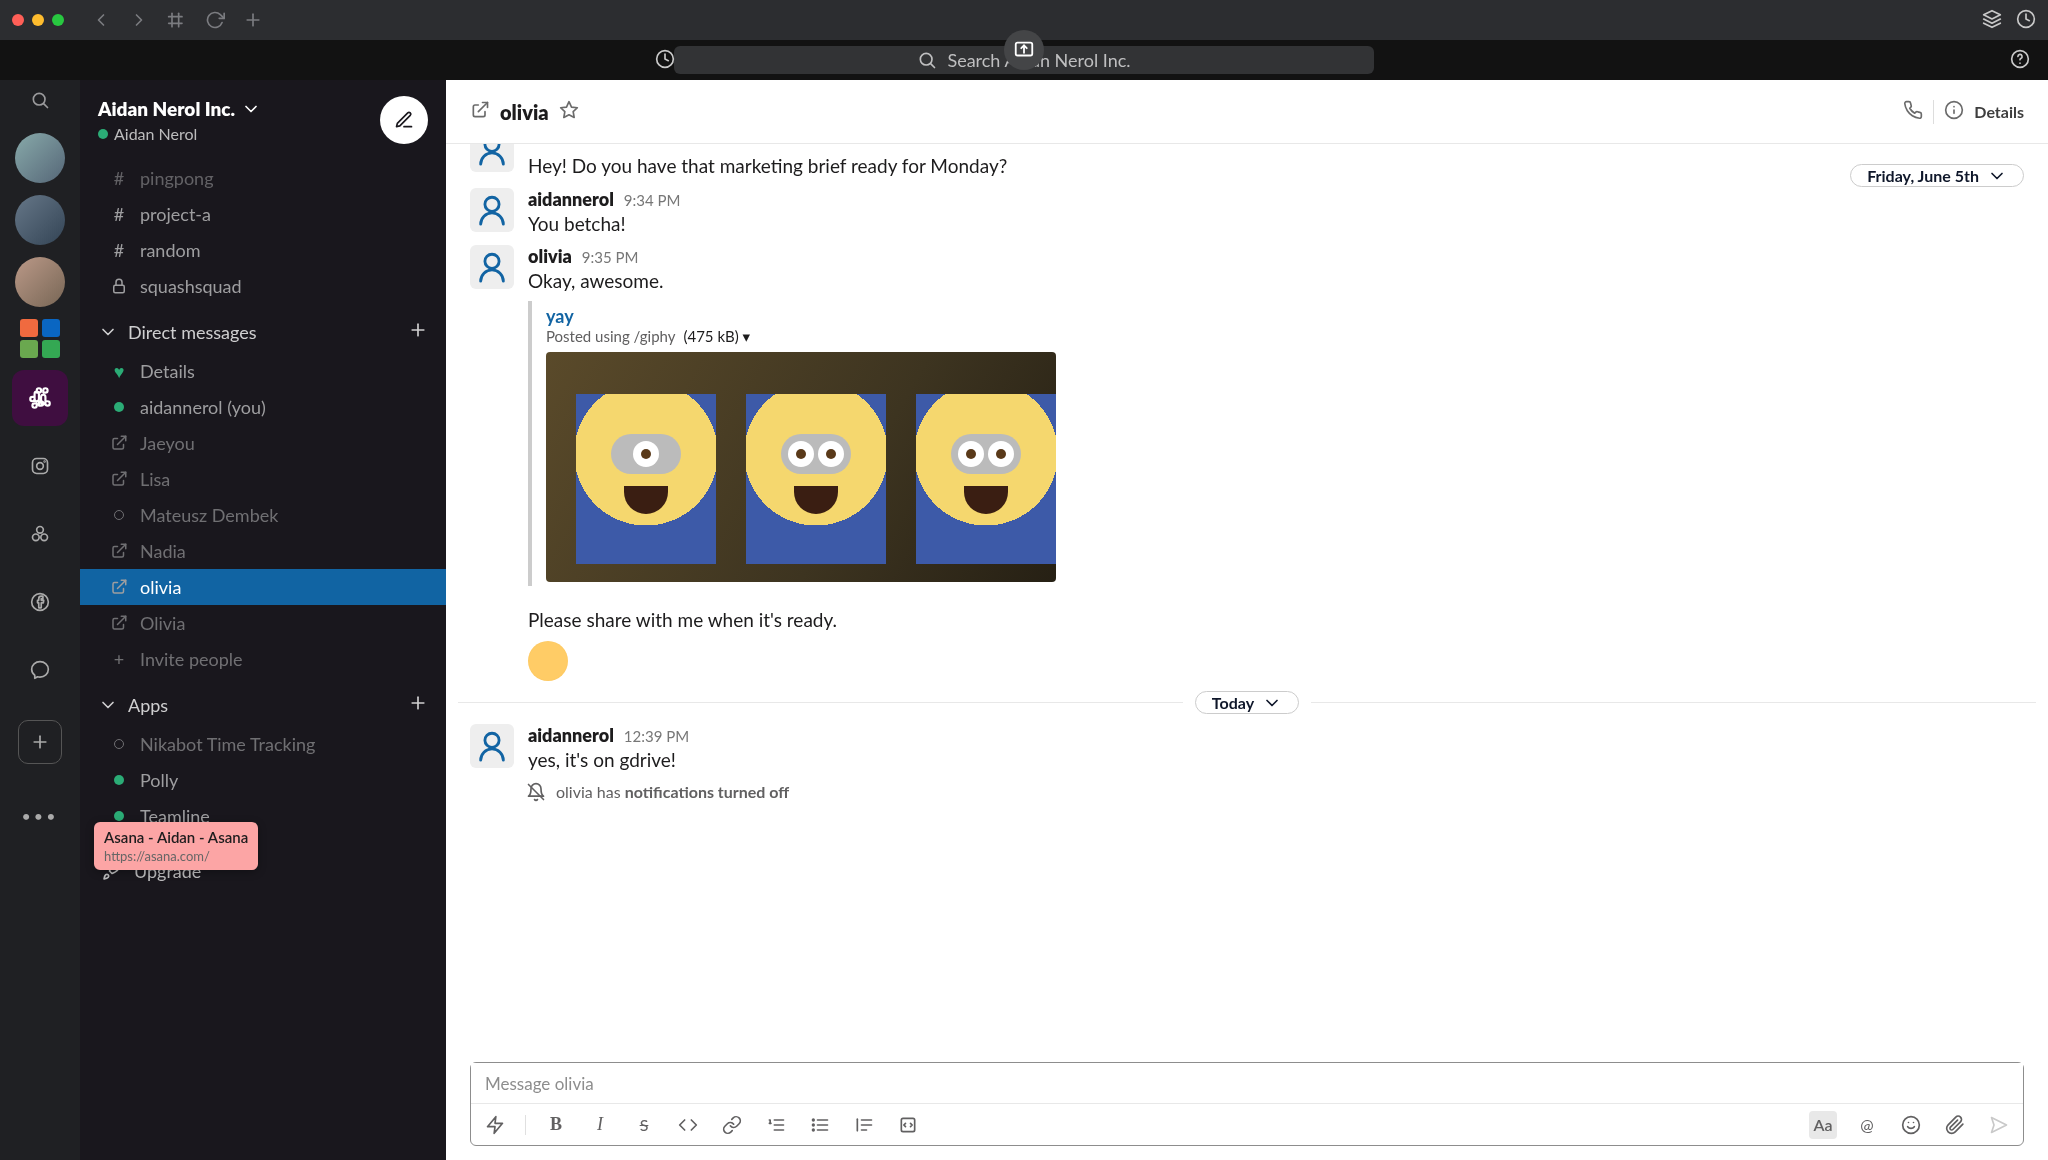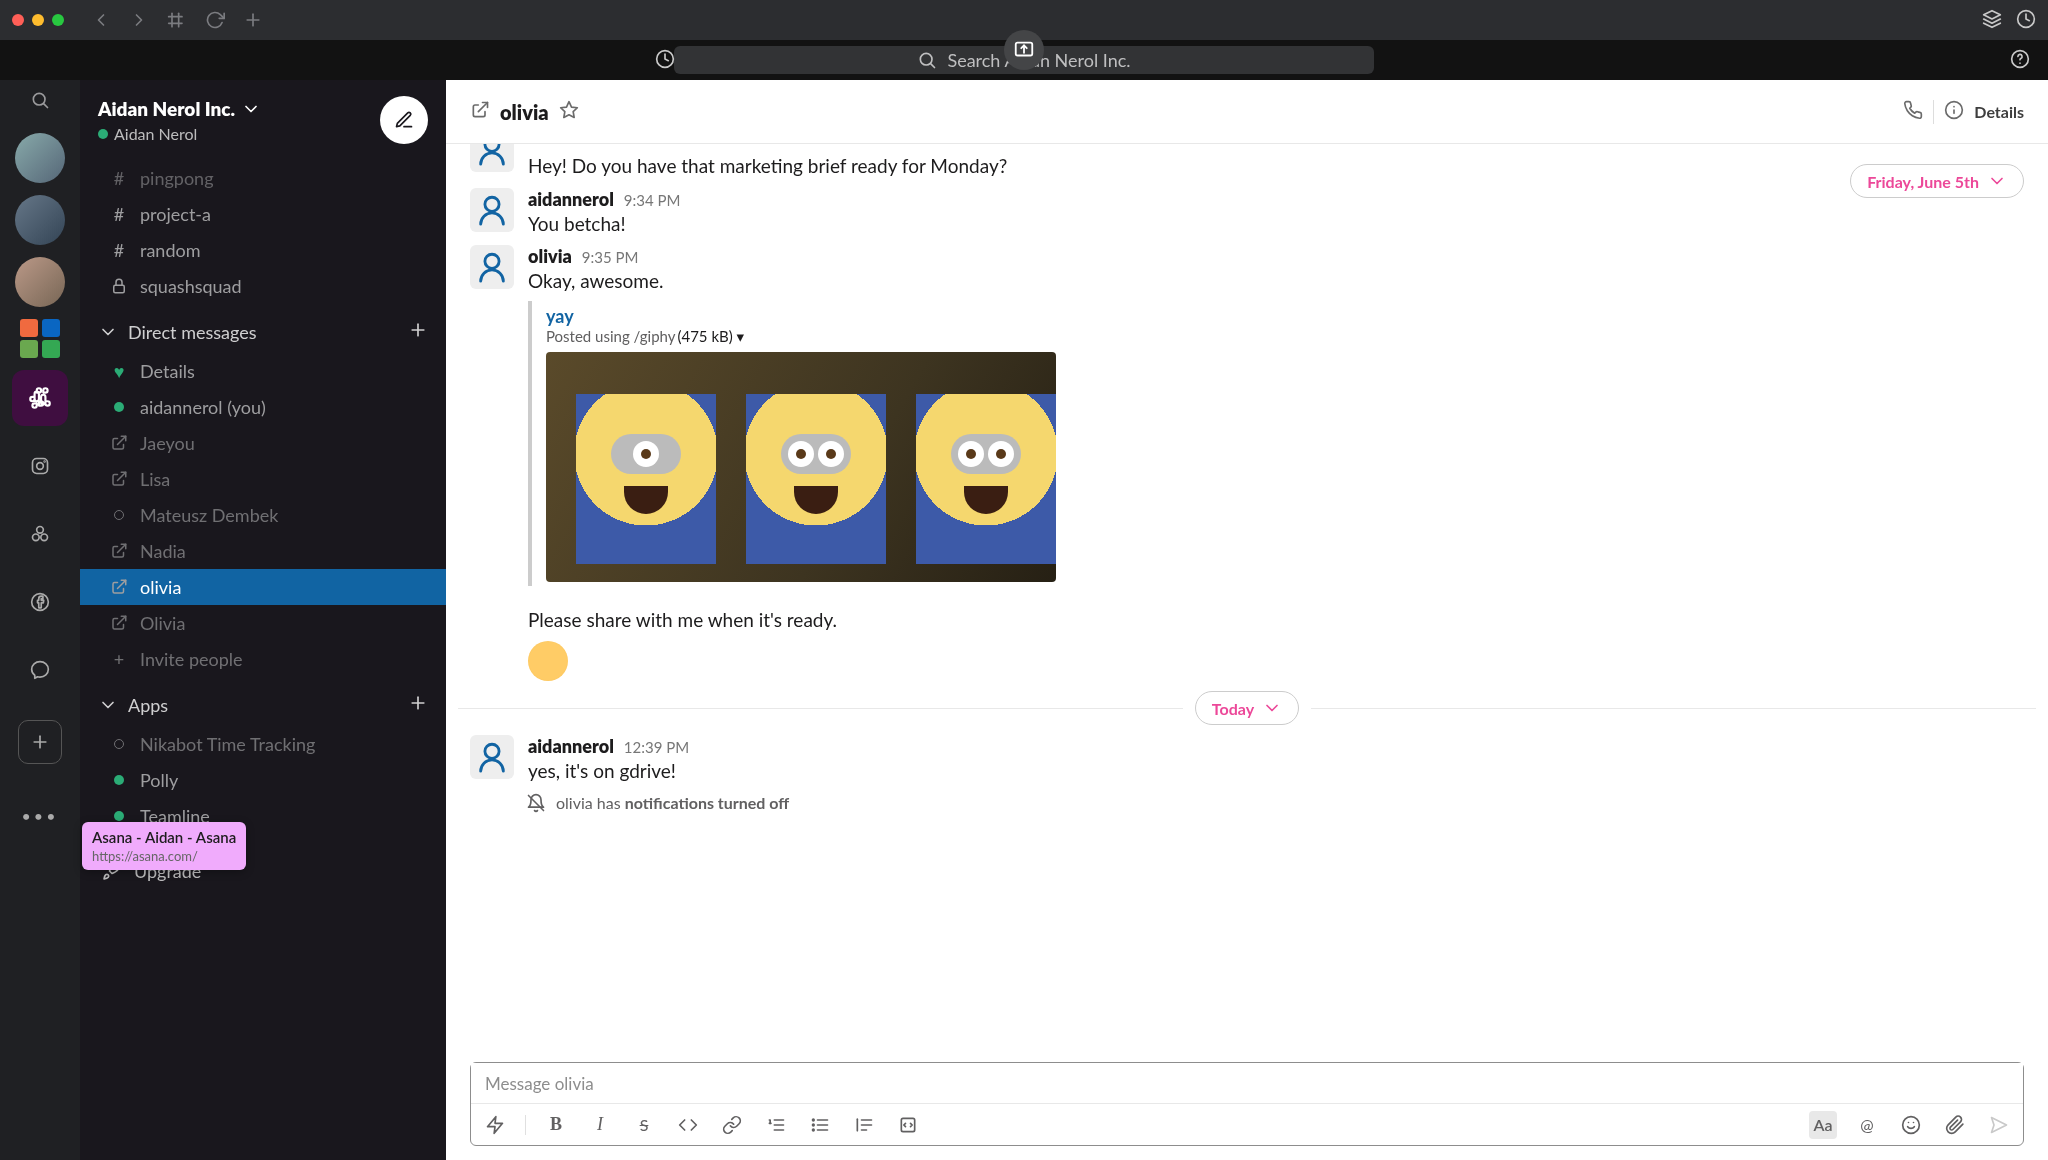--- a/index.html
+++ b/index.html
@@ -27,21 +27,21 @@
 
 .rail{width:80px;background:#1f2023;display:flex;flex-direction:column;align-items:center;padding-top:10px;gap:12px;position:relative}
 .rail-search{color:#9a9a9c;margin-bottom:8px}
 .avatar-c{width:50px;height:50px;border-radius:50%;background:#6b7280;overflow:hidden}
 .mini-grid{display:grid;grid-template-columns:1fr 1fr;gap:3px;width:40px}
 .mini-tile{width:18px;height:18px;border-radius:3px}
 .rail-item{width:56px;height:56px;border-radius:12px;display:flex;align-items:center;justify-content:center;color:#aaa}
 .rail-item.slack{background:#3f0e40;color:#fff}
 .rail-add{width:44px;height:44px;border:1px solid #555;border-radius:10px;color:#aaa;display:flex;align-items:center;justify-content:center;margin-top:10px}
 .rail-more{color:#aaa;margin-top:30px;letter-spacing:3px}
-.rail .tooltip{position:absolute;left:82px;top:742px;background:#f0abfc;border-radius:6px;padding:6px 10px;box-shadow:0 2px 8px rgba(0,0,0,.3);font-size:15px;line-height:1.3;white-space:nowrap}
+.rail .tooltip{position:absolute;left:94px;top:742px;background:#fca5a5;border-radius:6px;padding:6px 10px;box-shadow:0 2px 8px rgba(0,0,0,.3);font-size:15px;line-height:1.3;white-space:nowrap}
 .rail .tooltip .t1{font-weight:600;color:#1d1c1d}
 .rail .tooltip .t2{color:#666;font-size:13px}
 
 
 .sidebar{width:366px;background:#19171d;display:flex;flex-direction:column;color:#bcbcbd}
 .ws-header{display:flex;align-items:center;justify-content:space-between;padding:16px 18px}
 .ws-left{display:flex;flex-direction:column;gap:4px}
 .ws-title{color:#fff;font-weight:800;font-size:19px;display:flex;align-items:center;gap:6px}
 .ws-user{display:flex;align-items:center;gap:6px;font-size:16px;color:#bcbcbd}
 .compose{width:48px;height:48px;background:#fff;border-radius:50%;display:flex;align-items:center;justify-content:center;color:#19171d}
@@ -63,35 +63,35 @@
 .chat-header{height:64px;border-bottom:1px solid #e8e8e8;display:flex;align-items:center;padding:0 24px;gap:10px}
 .ch-name{font-weight:800;font-size:20px;color:#1d1c1d}
 .ch-link{color:#6b6b6b}
 .ch-star{color:#6b6b6b}
 .ch-spacer{flex:1}
 .ch-phone,.ch-info{color:#6b6b6b}
 .ch-divider{height:24px;width:1px;background:#ddd}
 .details{font-weight:700;color:#3e3e3e}
 
 .msgs{flex:1;overflow:hidden;position:relative;padding:4px 0 8px 0}
-.date-pill{background:#fff;border:1px solid #ccc;border-radius:18px;height:34px;display:inline-flex;align-items:center;gap:8px;padding:0 16px;font-weight:700;color:#ec4899;font-size:16px}
+.date-pill{background:#fff;border:1px solid #ccc;border-radius:18px;height:23px;display:inline-flex;align-items:center;gap:8px;padding:0 16px;font-weight:700;color:#0f172a;font-size:16px}
 .date-sep{display:flex;align-items:center;justify-content:flex-end;position:relative;margin:6px 0}
 .date-sep::before,.date-sep::after{content:"";flex:1;height:1px;background:#e8e8e8;margin:0 12px}
 .date-float{position:absolute;right:24px;top:20px;z-index:3}
 
 .msg{display:flex;gap:14px;padding:4px 24px}
 .ava{width:44px;height:44px;border-radius:6px;background:#eee;flex-shrink:0;display:flex;align-items:center;justify-content:center}
 .ava svg{width:34px;height:34px;color:#1264a3}
 .mh{display:flex;align-items:baseline;gap:10px}
 .mname{font-weight:800;color:#1d1c1d;font-size:18px}
 .mtime{color:#777;font-size:15px}
 .mbody{font-size:19px;color:#1d1c1d;line-height:1.45}
 .attach{border-left:4px solid #ccc;margin:6px 0 4px 0;padding:4px 0 4px 14px;display:inline-block}
 .attach .atitle{color:#1264a3;font-weight:700;font-size:18px}
-.attach .ameta{color:#616061;font-size:15px;display:flex;align-items:center;gap:2px}
+.attach .ameta{color:#616061;font-size:15px;display:flex;align-items:center;gap:8px}
 .attach .gif{width:510px;height:230px;background:linear-gradient(120deg,#5a4a2a,#3d3420 60%,#262014);border-radius:4px;margin-top:6px;position:relative;overflow:hidden}
 .minion{position:absolute;bottom:18px;width:140px;height:170px;background:radial-gradient(circle at 50% 35%,#f5d76e 0 55%,#3d5aa8 55% 100%)}
 .minion .goggle{position:absolute;top:40px;left:50%;transform:translateX(-50%);width:70px;height:40px;background:#bbb;border-radius:20px;display:flex;align-items:center;justify-content:center;gap:4px}
 .minion .eye{width:26px;height:26px;background:#fff;border-radius:50%;display:flex;align-items:center;justify-content:center}
 .minion .pupil{width:10px;height:10px;background:#5a3a1a;border-radius:50%}
 .minion .mouth{position:absolute;top:92px;left:50%;transform:translateX(-50%);width:44px;height:28px;background:#3a1e12;border-radius:0 0 30px 30px}
 .m1{left:30px}.m2{left:200px}.m3{left:370px}
 .react{width:40px;height:40px;border-radius:50%;background:radial-gradient(circle,#ffcc66 0 65%,#f2b84b 100%);display:flex;align-items:center;justify-content:center;font-size:22px}
 
 .sys-note{display:flex;align-items:center;gap:10px;color:#616061;font-size:16px;padding:4px 24px 4px 80px}

